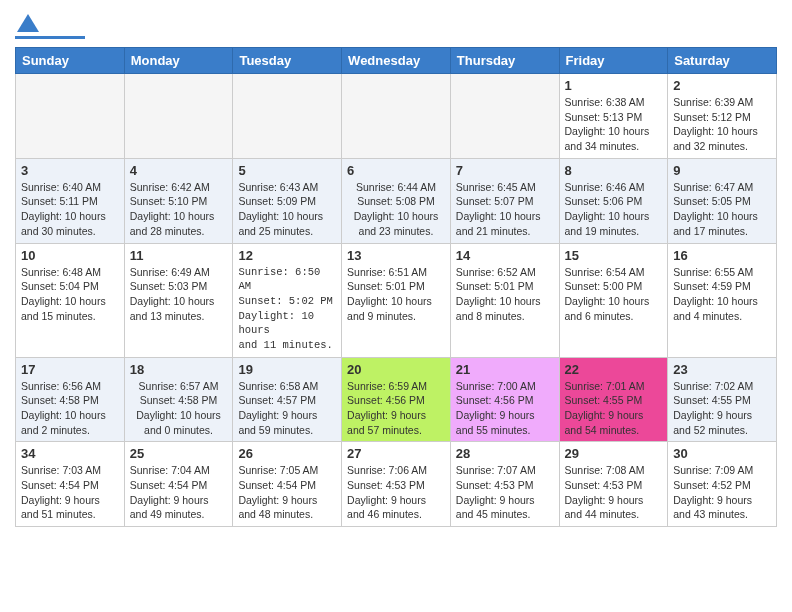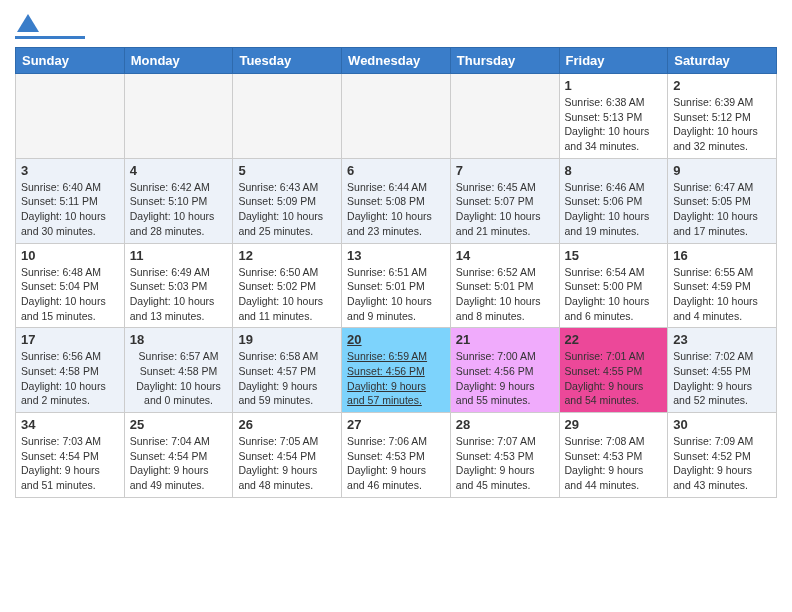--- a/index.html
+++ b/index.html
@@ -164,21 +164,21 @@
           </td>
           <td style="background: rgb(237, 242, 249);">
             <span class="day-num">5</span>
             <div class="day-info" style="white-space: pre-line;">Sunrise: 6:43 AM
 Sunset: 5:09 PM
 Daylight: 10 hours
 and 25 minutes.</div>
           </td>
           <td style="background: rgb(237, 242, 249);">
             <span class="day-num">6</span>
-            <div class="day-info" style="white-space: pre-line;">Sunrise: 6:44 AM
+            <div class="day-info" style="white-space: pre-line; text-align: center;">Sunrise: 6:44 AM
 Sunset: 5:08 PM
 Daylight: 10 hours
 and 23 minutes.</div>
           </td>
           <td style="background: rgb(237, 242, 249);">
             <span class="day-num">7</span>
             <div class="day-info" style="white-space: pre-line;">Sunrise: 6:45 AM
 Sunset: 5:07 PM
 Daylight: 10 hours
 and 21 minutes.</div>
@@ -208,21 +208,21 @@
           </td>
           <td>
             <span class="day-num">11</span>
             <div class="day-info" style="white-space: pre-line;">Sunrise: 6:49 AM
 Sunset: 5:03 PM
 Daylight: 10 hours
 and 13 minutes.</div>
           </td>
           <td>
             <span class="day-num">12</span>
-            <div class="day-info" style="white-space: pre-line;">Sunrise: 6:50 AM
+            <div class="day-info" style="white-space: pre-line; font-family: Liberation Mono, monospace;">Sunrise: 6:50 AM
 Sunset: 5:02 PM
 Daylight: 10 hours
 and 11 minutes.</div>
           </td>
           <td>
             <span class="day-num">13</span>
             <div class="day-info" style="white-space: pre-line;">Sunrise: 6:51 AM
 Sunset: 5:01 PM
 Daylight: 10 hours
 and 9 minutes.</div>
@@ -264,21 +264,21 @@
 Daylight: 10 hours
 and 0 minutes.</div>
           </td>
           <td style="background: rgb(237, 242, 249);">
             <span class="day-num">19</span>
             <div class="day-info" style="white-space: pre-line;">Sunrise: 6:58 AM
 Sunset: 4:57 PM
 Daylight: 9 hours
 and 59 minutes.</div>
           </td>
-          <td style="background: #7dd3fc; text-decoration: underline;">
+          <td style="background: #bef264;">
             <span class="day-num">20</span>
             <div class="day-info" style="white-space: pre-line;">Sunrise: 6:59 AM
 Sunset: 4:56 PM
 Daylight: 9 hours
 and 57 minutes.</div>
           </td>
           <td style="background: #f0abfc;">
             <span class="day-num">21</span>
             <div class="day-info" style="white-space: pre-line;">Sunrise: 7:00 AM
 Sunset: 4:56 PM

